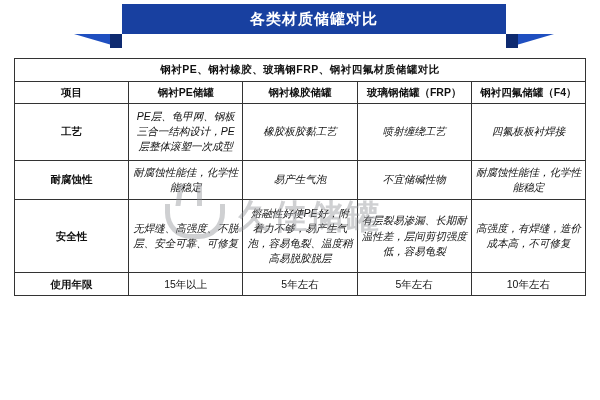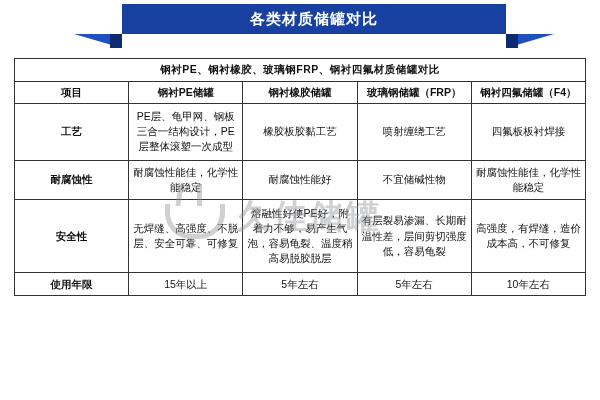--- a/index.html
+++ b/index.html
@@ -114,20 +114,21 @@
     margin-left: 24px;
   }
   td.rowhdr {
     font-size: 11.5px;
     font-weight: bold;
     margin-left: 40px;
   }
   td.body-cell {
     text-align: justify;
     text-align-last: center;
+    font-style: italic;
   }
   .c-item { width: 82px; }
   .c-a { width: 122px; }
   .c-b { width: 122px; }
   .c-c { width: 122px; }
   .c-d { width: 124px; }
 
   
   .watermark {
     position: absolute;
@@ -211,21 +212,21 @@
       <tr>
         <td class="rowhdr">工艺</td>
         <td class="body-cell">PE层、龟甲网、钢板三合一结构设计，PE层整体滚塑一次成型</td>
         <td class="body-cell">橡胶板胶黏工艺</td>
         <td class="body-cell">喷射缠绕工艺</td>
         <td class="body-cell">四氟板板衬焊接</td>
       </tr>
       <tr>
         <td class="rowhdr">耐腐蚀性</td>
         <td class="body-cell">耐腐蚀性能佳，化学性能稳定</td>
-        <td class="body-cell">耐腐蚀性能好</td>
+        <td class="body-cell">易产生气泡</td>
         <td class="body-cell">不宜储碱性物</td>
         <td class="body-cell">耐腐蚀性能佳，化学性能稳定</td>
       </tr>
       <tr>
         <td class="rowhdr">安全性</td>
         <td class="body-cell">无焊缝、高强度、不脱层、安全可靠、可修复</td>
         <td class="body-cell">熔融性好使PE好，附着力不够，易产生气泡，容易龟裂、温度稍高易脱胶脱层</td>
         <td class="body-cell">有层裂易渗漏、长期耐温性差，层间剪切强度低，容易龟裂</td>
         <td class="body-cell">高强度，有焊缝，造价成本高，不可修复</td>
       </tr>

